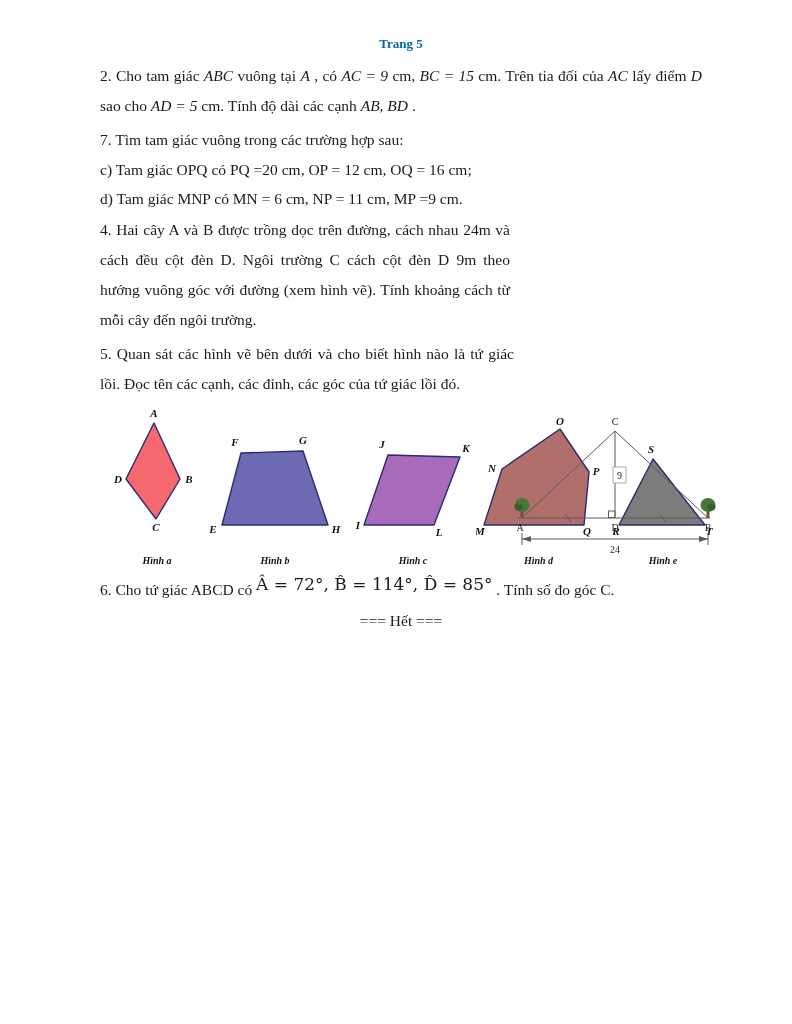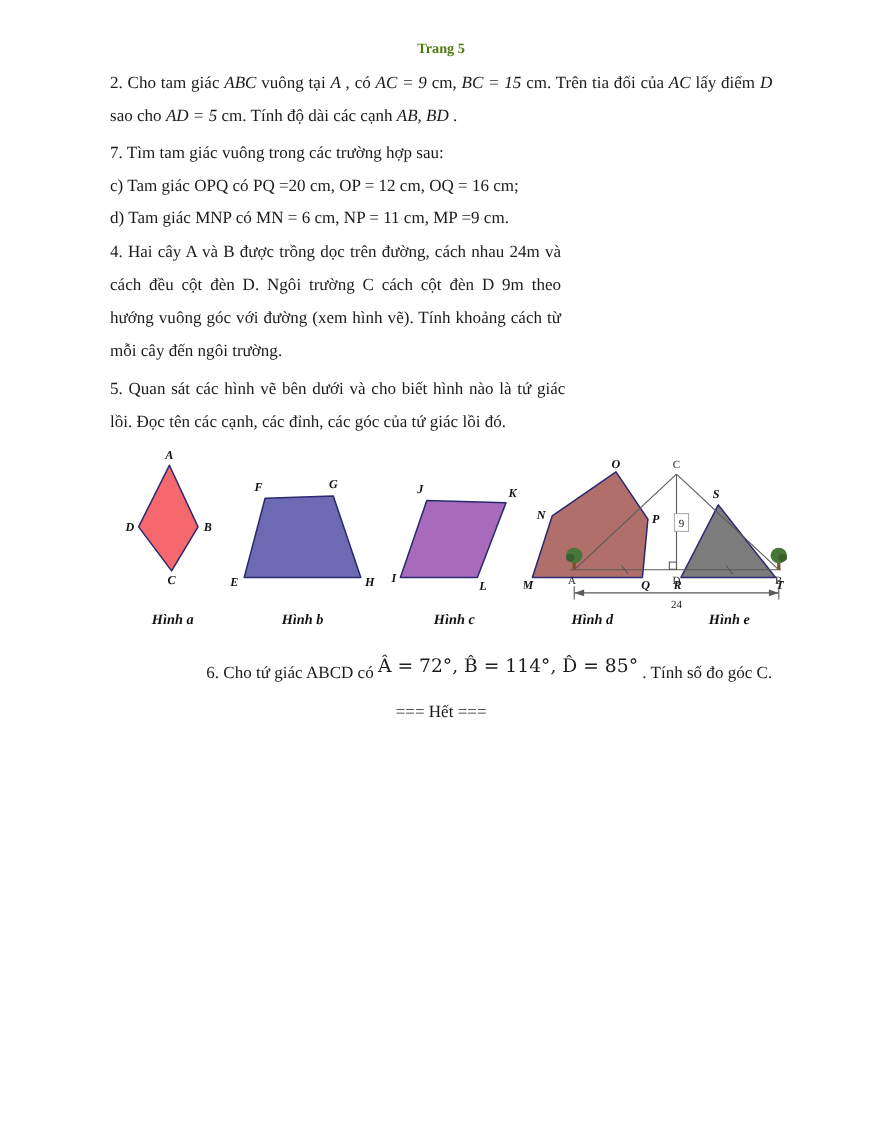--- a/index.html
+++ b/index.html
@@ -1,43 +1,43 @@
 <!DOCTYPE html>
 <html style="--shape-outline: #2b2b70;"><head>
 <meta charset="utf-8">
 <style>
   html,body{margin:0;padding:0;background:#ffffff;}
   .page{position:relative;width:792px;height:1024px;background:#fff;overflow:hidden;
         font-family:"Liberation Serif","DejaVu Serif",serif;color:#1b1b1b;}
   .content{position:absolute;left:100px;top:36px;width:602px;}
-  .header{text-align:center;font-size:13px;font-weight:700;color:#4d7c0f;margin:0 0 9px 0;}
+  .header{text-align:center;font-size:13px;font-weight:700;color:#0369a1;margin:0 0 9px 0;}
   .para{margin:0;font-size:15.5px;line-height:30px;}
   .justify{text-align:justify;}
   .m{font-style:italic;}
   .i{}
   .f{font-family:"DejaVu Serif","Liberation Serif",serif;font-size:17px;vertical-align:5px;}
   .p2{margin-bottom:4px;}
   .p3-title{margin-top:2px;}
   .p3-item{line-height:29px;}
   .p4wrap{position:relative;margin-top:2px;}
   .p4text{width:410px;}
   .p5text{width:414px;margin-top:4px;}
   .fig4{position:absolute;left:412px;top:200px;}
   .figrow{display:flex;align-items:flex-end;margin-top:10px;}
   .figblock{display:flex;flex-direction:column;align-items:center;}
   .fb-a{margin-left:12px;}
   .fb-b{margin-left:6px;}
   .fb-c{margin-left:12px;}
   .fb-d{margin-left:4px;}
   .fb-e{margin-left:12px;}
-  .caption{font-size:13px;font-weight:700;font-style:italic;margin-top:16px;color:#111;}
+  .caption{font-size:10px;font-weight:700;font-style:italic;margin-top:16px;color:#111;}
   .shape{stroke:var(--shape-outline,#2b2b70);stroke-width:1.4;stroke-linejoin:round;}
   .vlab{font-family:"Liberation Serif",serif;font-size:11px;font-weight:700;font-style:italic;fill:#111;text-anchor:middle;}
   .figlab{font-family:"Liberation Serif",serif;font-size:10px;fill:#222;text-anchor:middle;}
-  .p6{margin-top:16px;line-height:39px;text-align:right;}
+  .p6{margin-top:4px;line-height:28px;}
   .p7{margin-top:8px;line-height:34px;}
   .p8{margin-top:12px;line-height:34px;}
   .footer{text-align:center;font-weight:400;font-size:15.5px;margin:8px 0 0 0;}
   .figline{stroke:#5a5a5a;stroke-width:1;fill:none;}
 </style>
 </head>
 <body>
 
 <div class="page">
   <div class="content">

